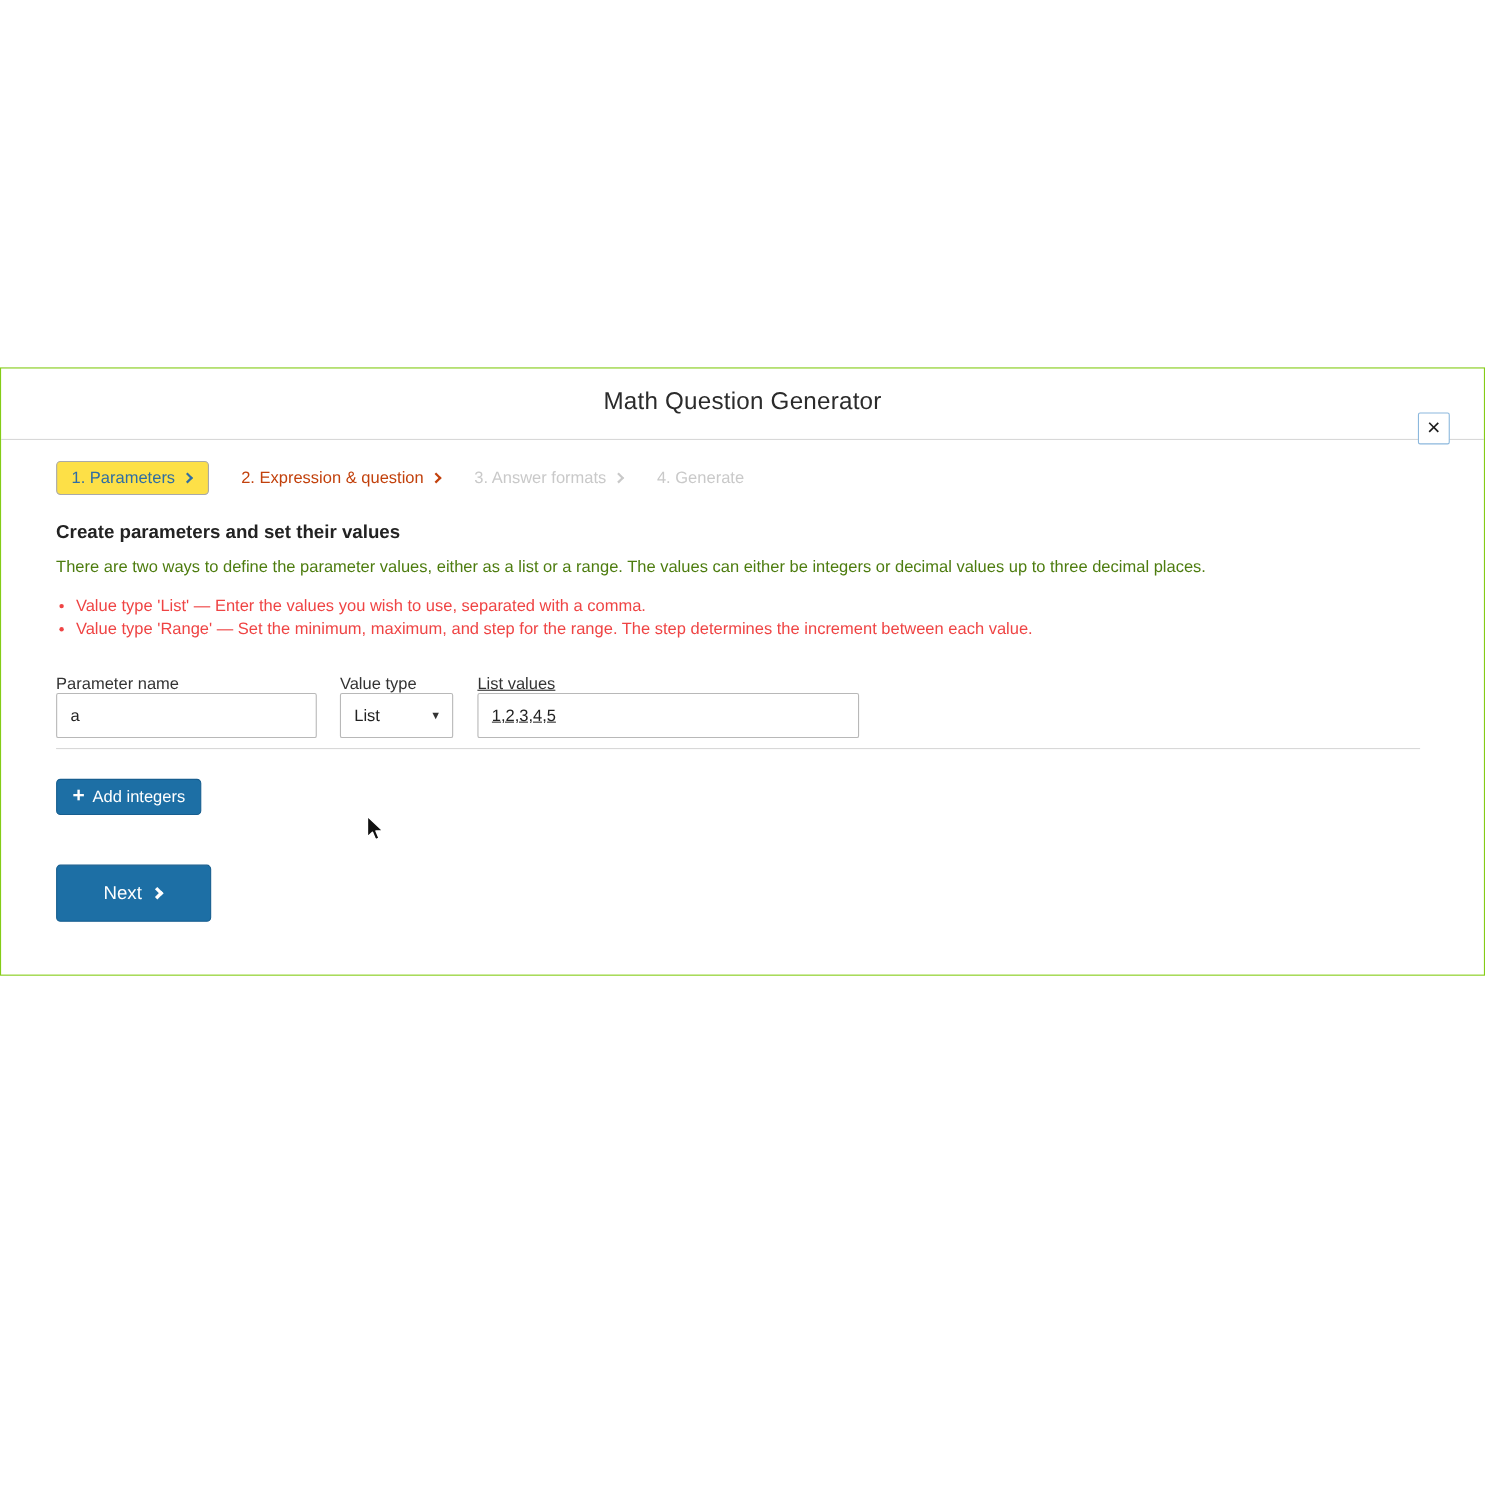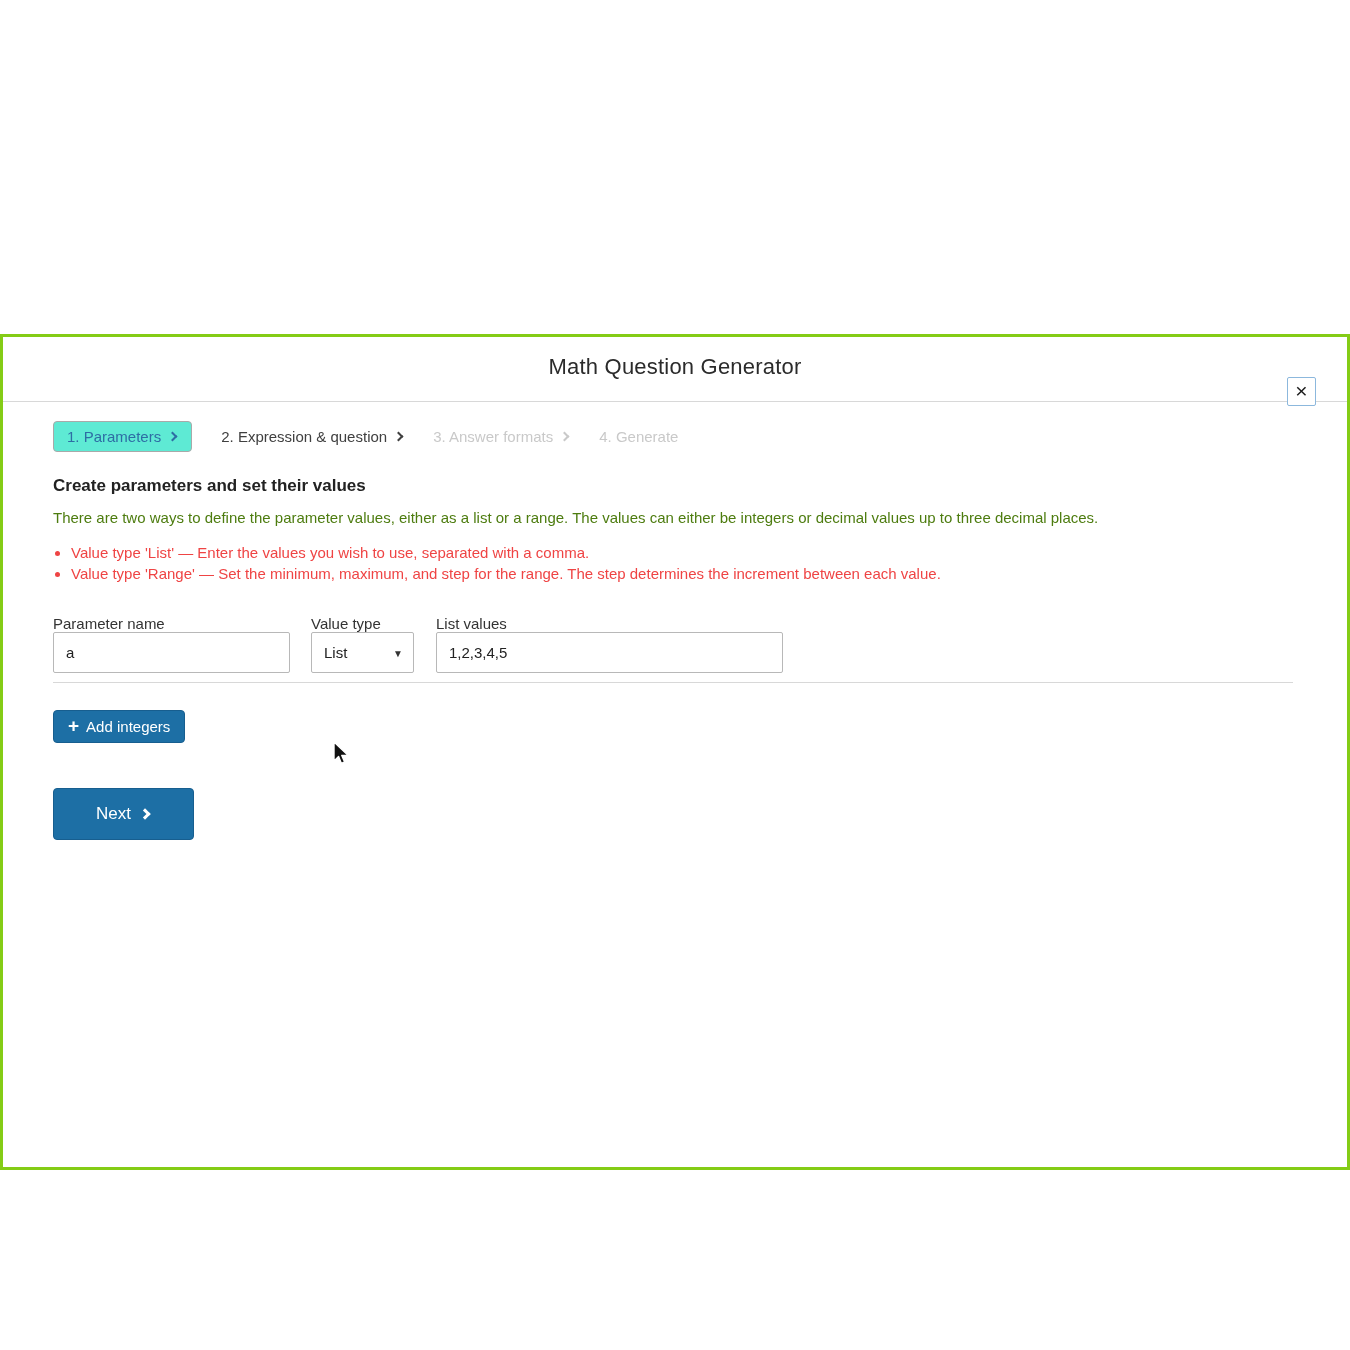--- a/index.html
+++ b/index.html
@@ -9,23 +9,23 @@
     font-family: "Liberation Sans", sans-serif;
     color: #333;
     position: relative;
     overflow: hidden;
   }
 
   
   .modal {
     position: absolute;
     left: 0; top: 334px;
-    width: 1350px; height: 836px;
+    width: 1350px; height: 553px;
     background: #fff;
-    border: 3px solid #84cc16;
+    border: 1px solid #84cc16;
   }
 
   
   .modal-header {
     position: relative;
     height: 65px;
     border-bottom: 1px solid #d8d8d8;
   }
   .modal-title {
     text-align: center;
@@ -59,27 +59,27 @@
   }
   .step {
     display: inline-flex;
     align-items: center;
     font-size: 15px;
     margin-right: 29px;
     white-space: nowrap;
   }
   .step-active {
     border: 1px solid #a9a9a9;
-    background: #5eead4;
+    background: #fde047;
     border-radius: 4px;
     padding: 6px 13px;
     color: #2e6da4;
     cursor: pointer;
   }
-  .step-available { color: #404040; cursor: pointer; }
+  .step-available { color: #c2410c; cursor: pointer; }
   .step-disabled  { color: #c9c9c9; }
   .chev {
     display: inline-block;
     width: 7px; height: 7px;
     border-top: 2px solid currentColor;
     border-right: 2px solid currentColor;
     transform: rotate(45deg);
     margin-left: 8px;
     margin-right: 2px;
   }
@@ -125,21 +125,21 @@
     border-radius: 2px;
     background: #fff;
     font-family: "Liberation Sans", sans-serif;
     font-size: 15px;
     color: #222;
     padding: 0 12px;
     outline: none;
   }
   .field-pname  { width: 237px; margin-right: 21px; }
   .field-vtype  { width: 103px; margin-right: 22px; }
-  .field-lvals  { width: 347px; }
+  .field-lvals  { width: 347px; text-decoration: underline; }
   .field .text-input, .field .select-wrap { width: 100%; }
   .select-wrap { position: relative; }
   .select-input {
     width: 100%;
     -webkit-appearance: none;
     -moz-appearance: none;
     appearance: none;
     padding-right: 26px;
     cursor: pointer;
   }

